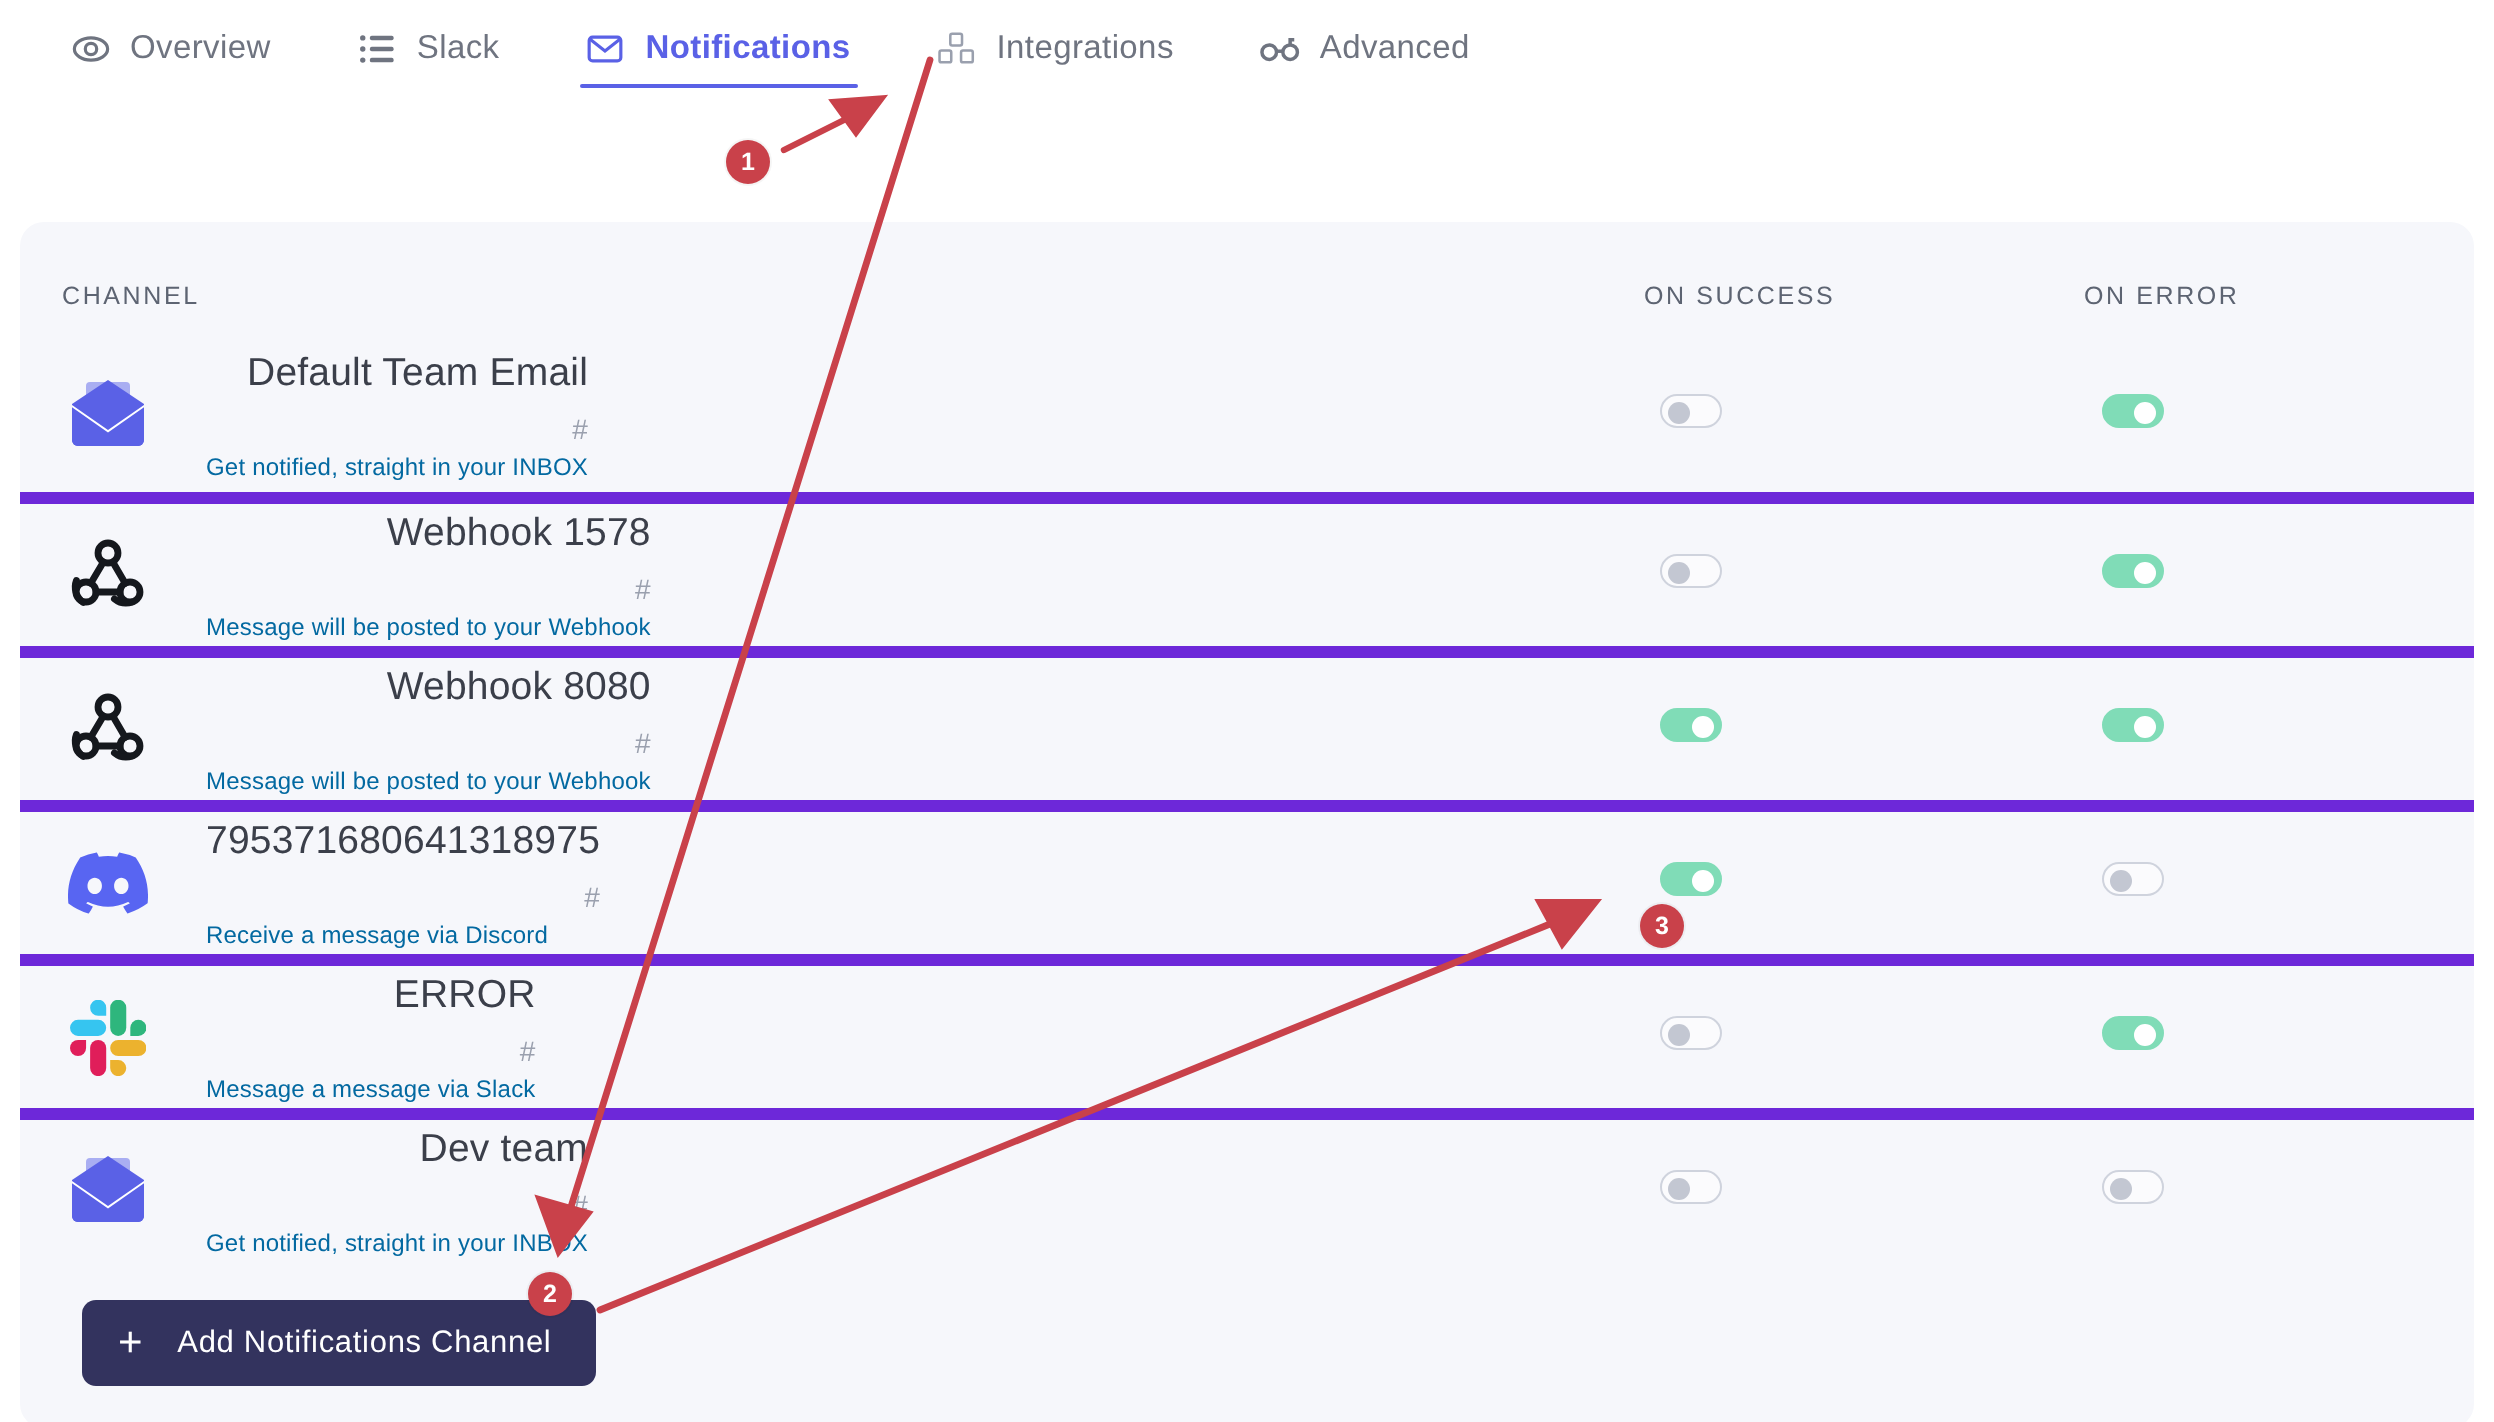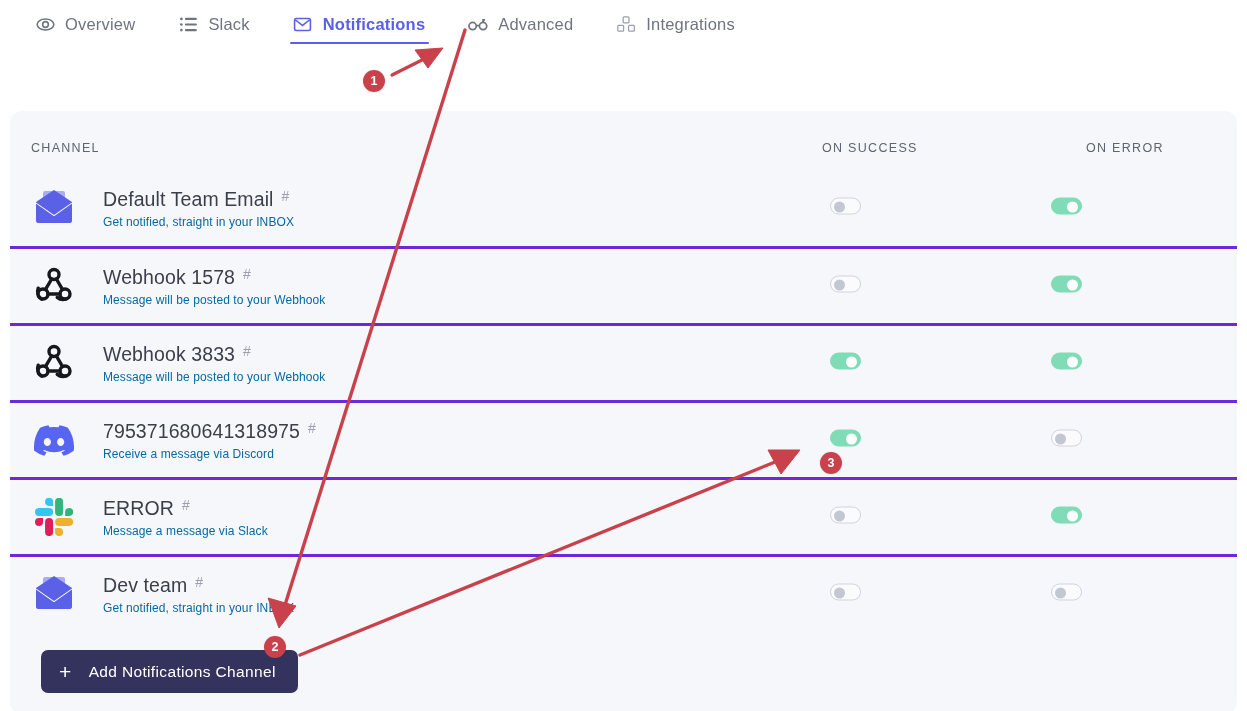--- a/index.html
+++ b/index.html
@@ -37,36 +37,36 @@
   }
   .table-head {
     position: relative; height: 58px;
   }
   .th {
     position: absolute; top: 30px; font-size: 12.5px; letter-spacing: 1.3px;
     color: #5d6472; text-transform: uppercase;
   }
   .th-channel { left: 21px; }
   .th-success { left: 812px; }
-  .th-error   { left: 1032px; margin-left: 44px; }
+  .th-error   { left: 1032px; }
 
   .rows { position: absolute; left: 0; top: 58px; width: 1227px; }
   .row {
-    position: relative; height: 77px; border-top: 3px solid #6d28d9;
+    position: relative; height: 77px; border-top: 6px solid #6d28d9;
     display: flex; align-items: center;
   }
   .row:first-child { border-top: none; }
   .row-icon {
     position: absolute; left: 21px; top: 50%; transform: translateY(-50%);
     width: 46px; height: 46px; display: flex; align-items: center; justify-content: center;
   }
   .row-text { position: absolute; left: 93px; top: 50%; transform: translateY(-50%); }
   .row-title {
     font-size: 19.5px; color: #3b3f4a; letter-spacing: .1px;
-    display: flex; align-items: flex-start; gap: 8px;
+    display: flex; align-items: flex-end; gap: 8px; flex-direction: column;
   }
   .row-hash { font-size: 14px; color: #9aa0ae; }
   .row-sub { font-size: 12px; color: #0369a1; margin-top: 4px; letter-spacing: .1px; }
 
   .cell-success { position: absolute; left: 820px; top: 50%; transform: translateY(-50%); }
   .cell-error   { position: absolute; left: 1041px; top: 50%; transform: translateY(-50%); }
 
   
   .toggle {
     width: 31px; height: 17px; border-radius: 9px; position: relative;
@@ -138,39 +138,39 @@
           <rect x="2" y="4.5" width="20" height="15" rx="2.2"></rect>
           <path d="M2.8 6 L12 13.2 L21.2 6"></path>
         </svg>
       </span>
       <span>Notifications</span>
       <span class="underline"></span>
     </div>
 
     <div class="tab">
       <span class="ticon">
+        <svg width="20" height="19" viewBox="0 0 24 24" fill="none" stroke="#9aa0ae" stroke-width="1.6">
+          <rect x="8.4" y="2.4" width="7.4" height="7.4" rx="1.2"></rect>
+          <rect x="1.6" y="13" width="7.4" height="7.4" rx="1.2"></rect>
+          <rect x="15.2" y="13" width="7.4" height="7.4" rx="1.2"></rect>
+        </svg>
+      </span>
+      <span>Integrations</span>
+    </div>
+
+    <div class="tab">
+      <span class="ticon">
         <svg width="22" height="19" viewBox="0 0 26 24" fill="none" stroke="#6f7480" stroke-width="2.2">
           <circle cx="6.2" cy="14" r="4.6"></circle>
             <circle cx="19.4" cy="14" r="4.6"></circle>
           <path d="M10.8 13.4 h4"></path>
           <path d="M19.4 9.4 V6.2 h2.6"></path>
         </svg>
       </span>
       <span>Advanced</span>
-    </div>
-
-    <div class="tab">
-      <span class="ticon">
-        <svg width="20" height="19" viewBox="0 0 24 24" fill="none" stroke="#9aa0ae" stroke-width="1.6">
-          <rect x="8.4" y="2.4" width="7.4" height="7.4" rx="1.2"></rect>
-          <rect x="1.6" y="13" width="7.4" height="7.4" rx="1.2"></rect>
-          <rect x="15.2" y="13" width="7.4" height="7.4" rx="1.2"></rect>
-        </svg>
-      </span>
-      <span>Integrations</span>
     </div>
 
   </div>
 
   <div class="card">
 
     <div class="table-head">
       <div class="th th-channel">CHANNEL</div>
       <div class="th th-success">ON SUCCESS</div>
       <div class="th th-error">ON ERROR</div>
@@ -240,21 +240,21 @@
             <circle cx="32" cy="29" r="5"></circle>
             <path d="M18.7 14 L12.4 24.6"></path>
             <path d="M23.4 14 L29.6 24.6"></path>
             <path d="M15 29 H27"></path>
             <path d="M33.2 34 a9.3 9.3 0 0 1 -9 -1.6"></path>
             <path d="M8.6 34.2 a9.4 9.4 0 0 1 -3.4 -11"></path>
           </svg>
         </div>
         <div class="row-text">
           <div class="row-title">
-            <span>Webhook 3833</span>
+            <span>Webhook 8080</span>
             <span class="row-hash">#</span>
           </div>
           <div class="row-sub">Message will be posted to your Webhook</div>
         </div>
         <div class="cell-success">
           <span class="toggle on"><span class="knob"></span></span>
         </div>
         <div class="cell-error">
           <span class="toggle on"><span class="knob"></span></span>
         </div>

